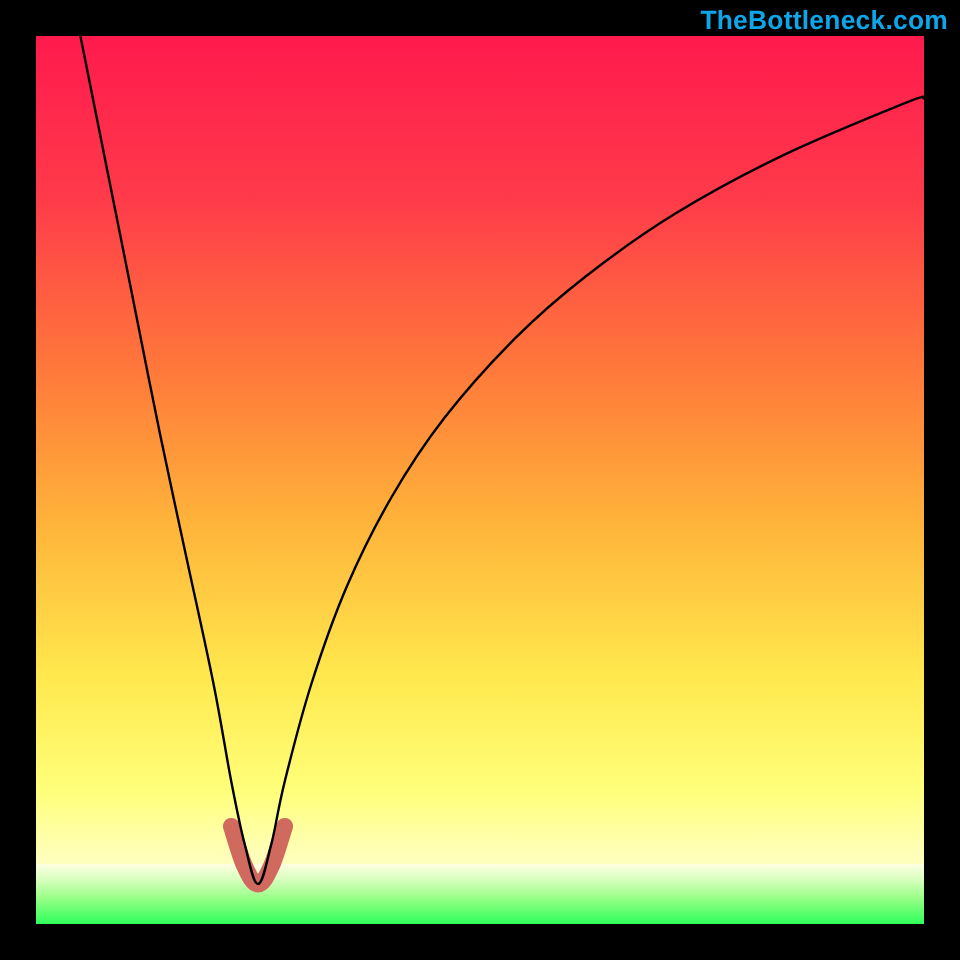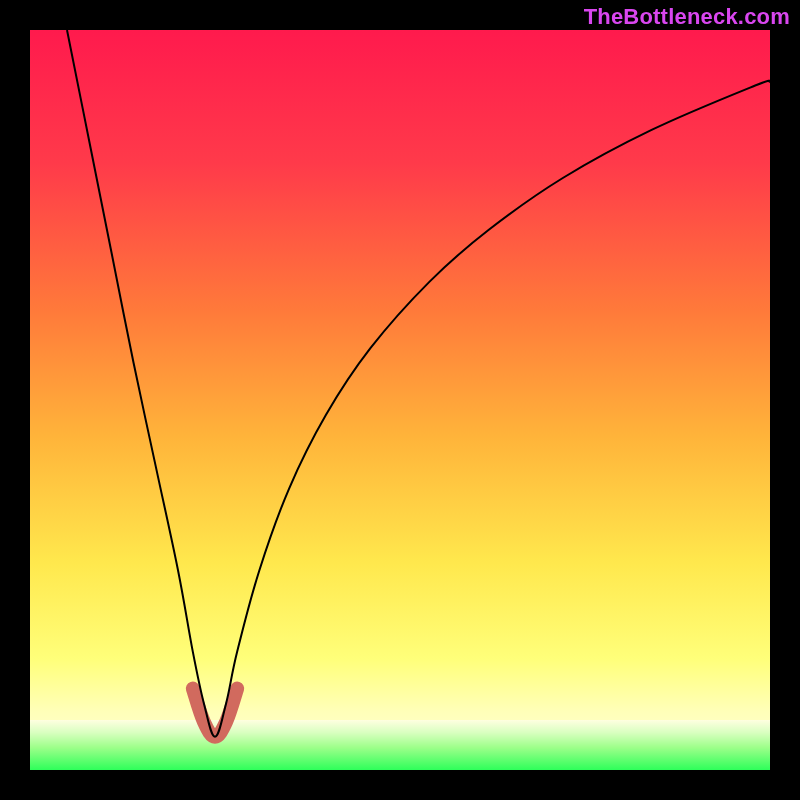--- a/index.html
+++ b/index.html
@@ -10,21 +10,21 @@
     height: 800px;
     background: #000;
   }
   .watermark {
     position: absolute;
     top: 4px;
     right: 10px;
     font-family: Arial, Helvetica, sans-serif;
     font-size: 22px;
     font-weight: 600;
-    color: #d946ef;
+    color: #0ea5e9;
     letter-spacing: 0.2px;
     z-index: 10;
   }
   .plot {
     position: absolute;
     left: 30px;
     top: 30px;
     width: 740px;
     height: 740px;
     overflow: hidden;

